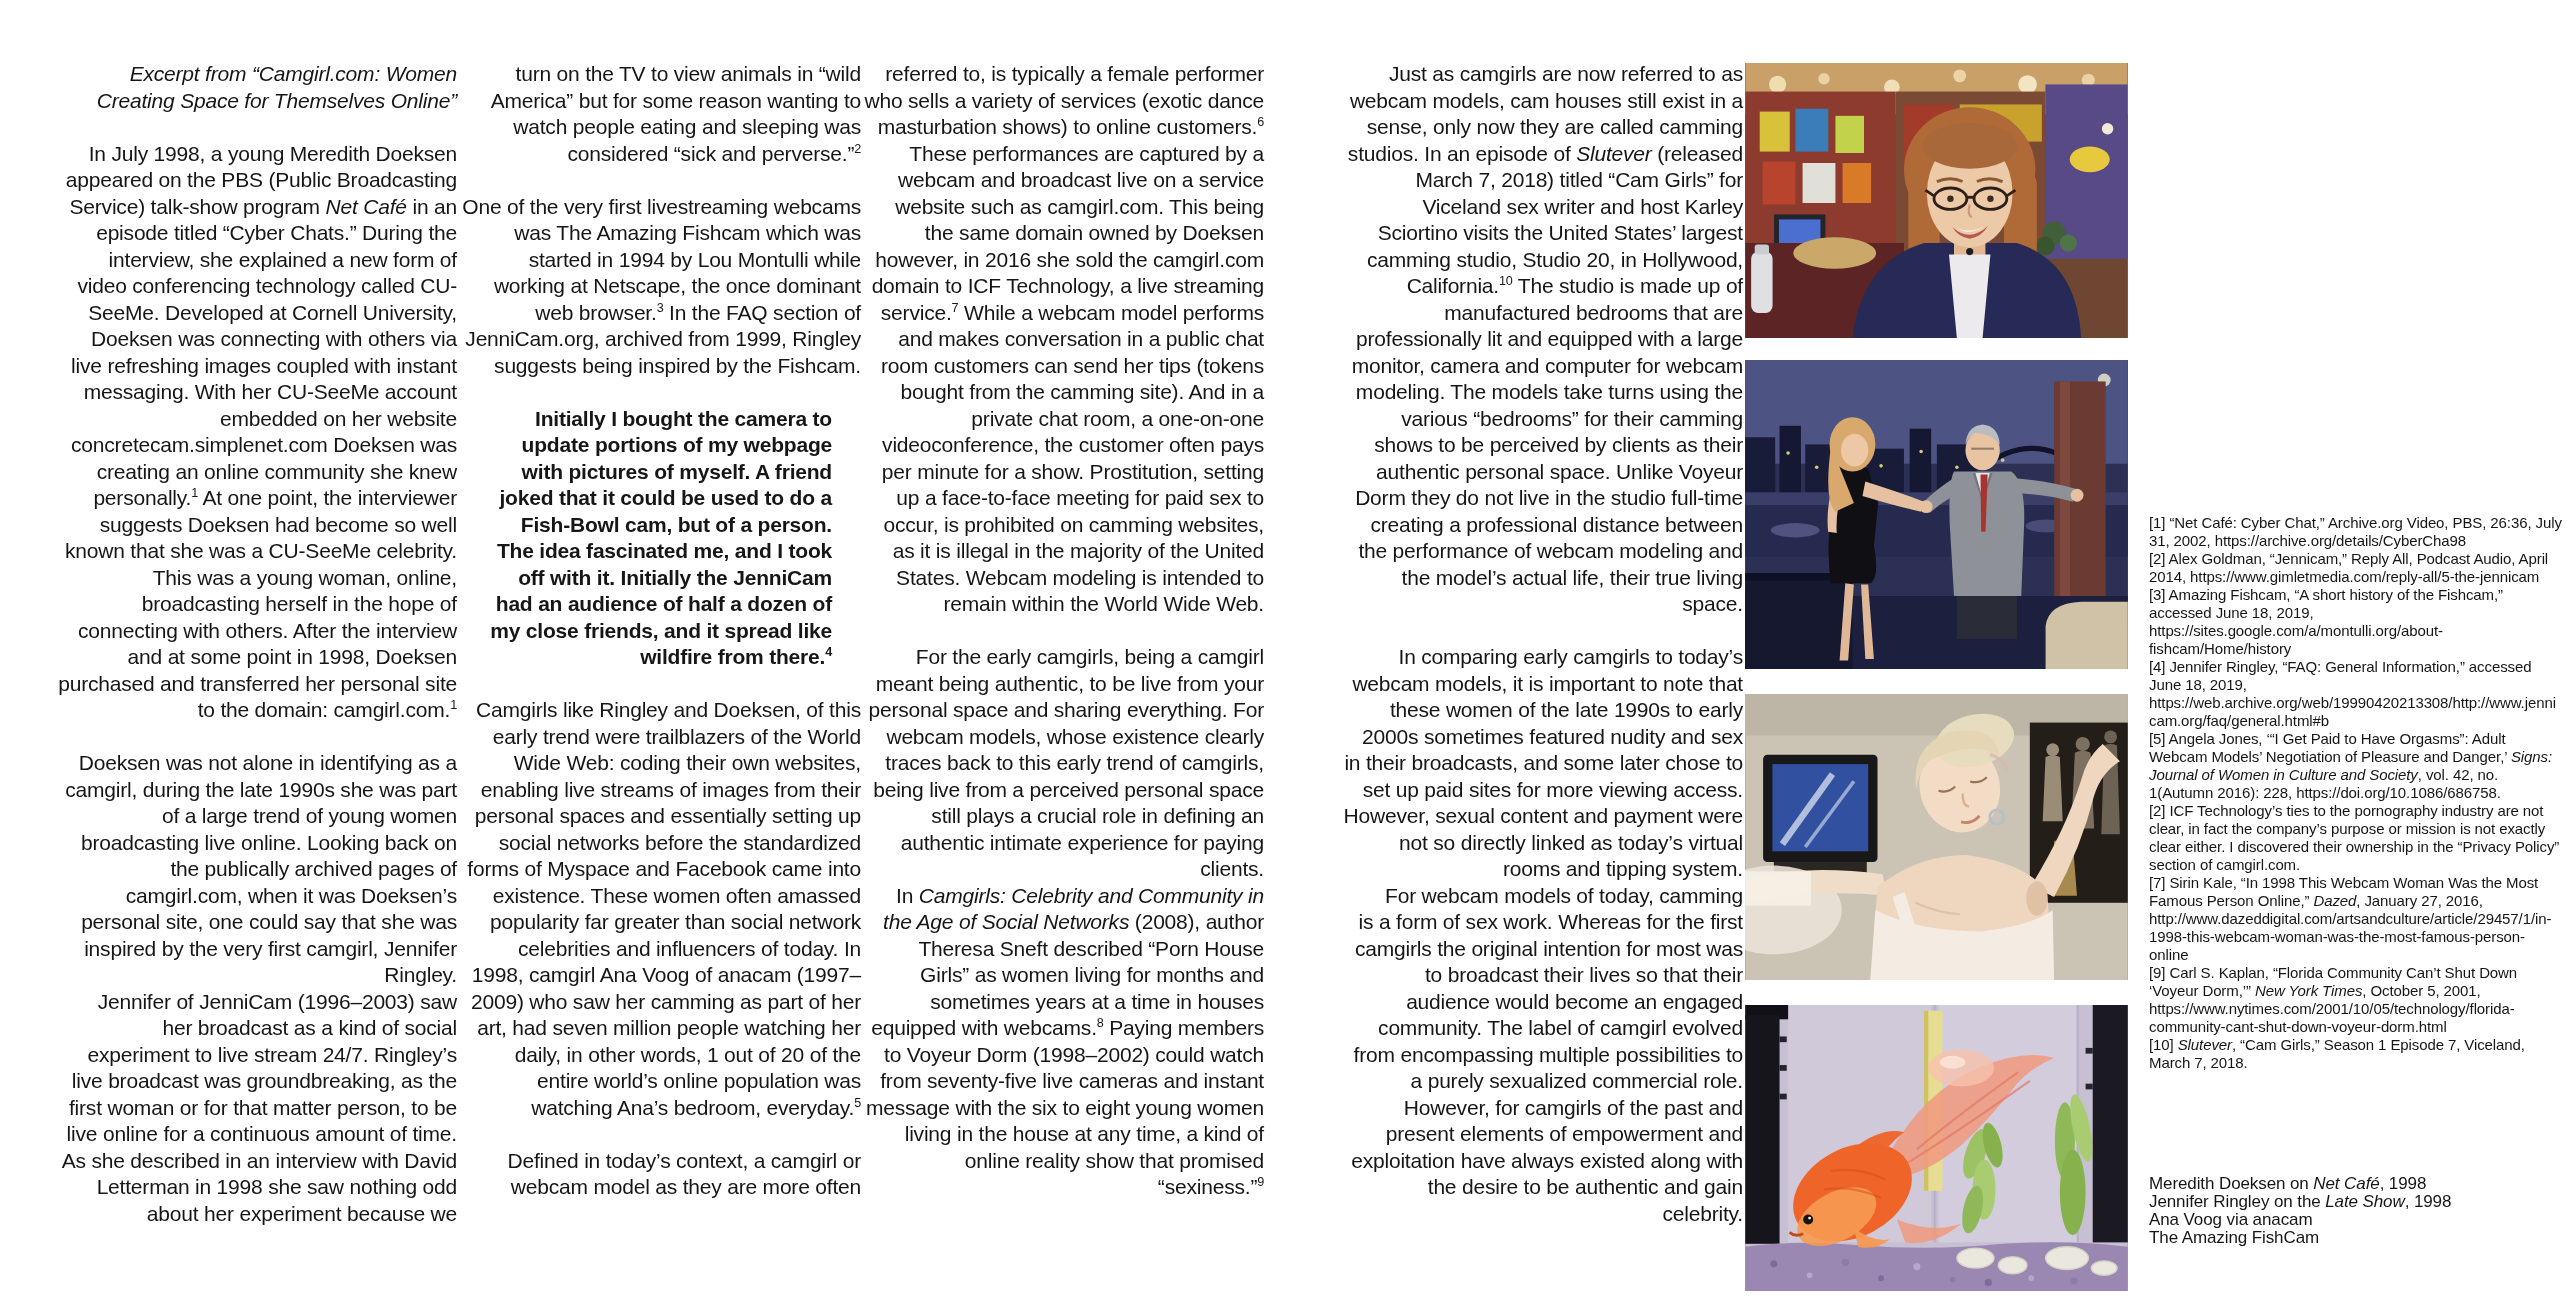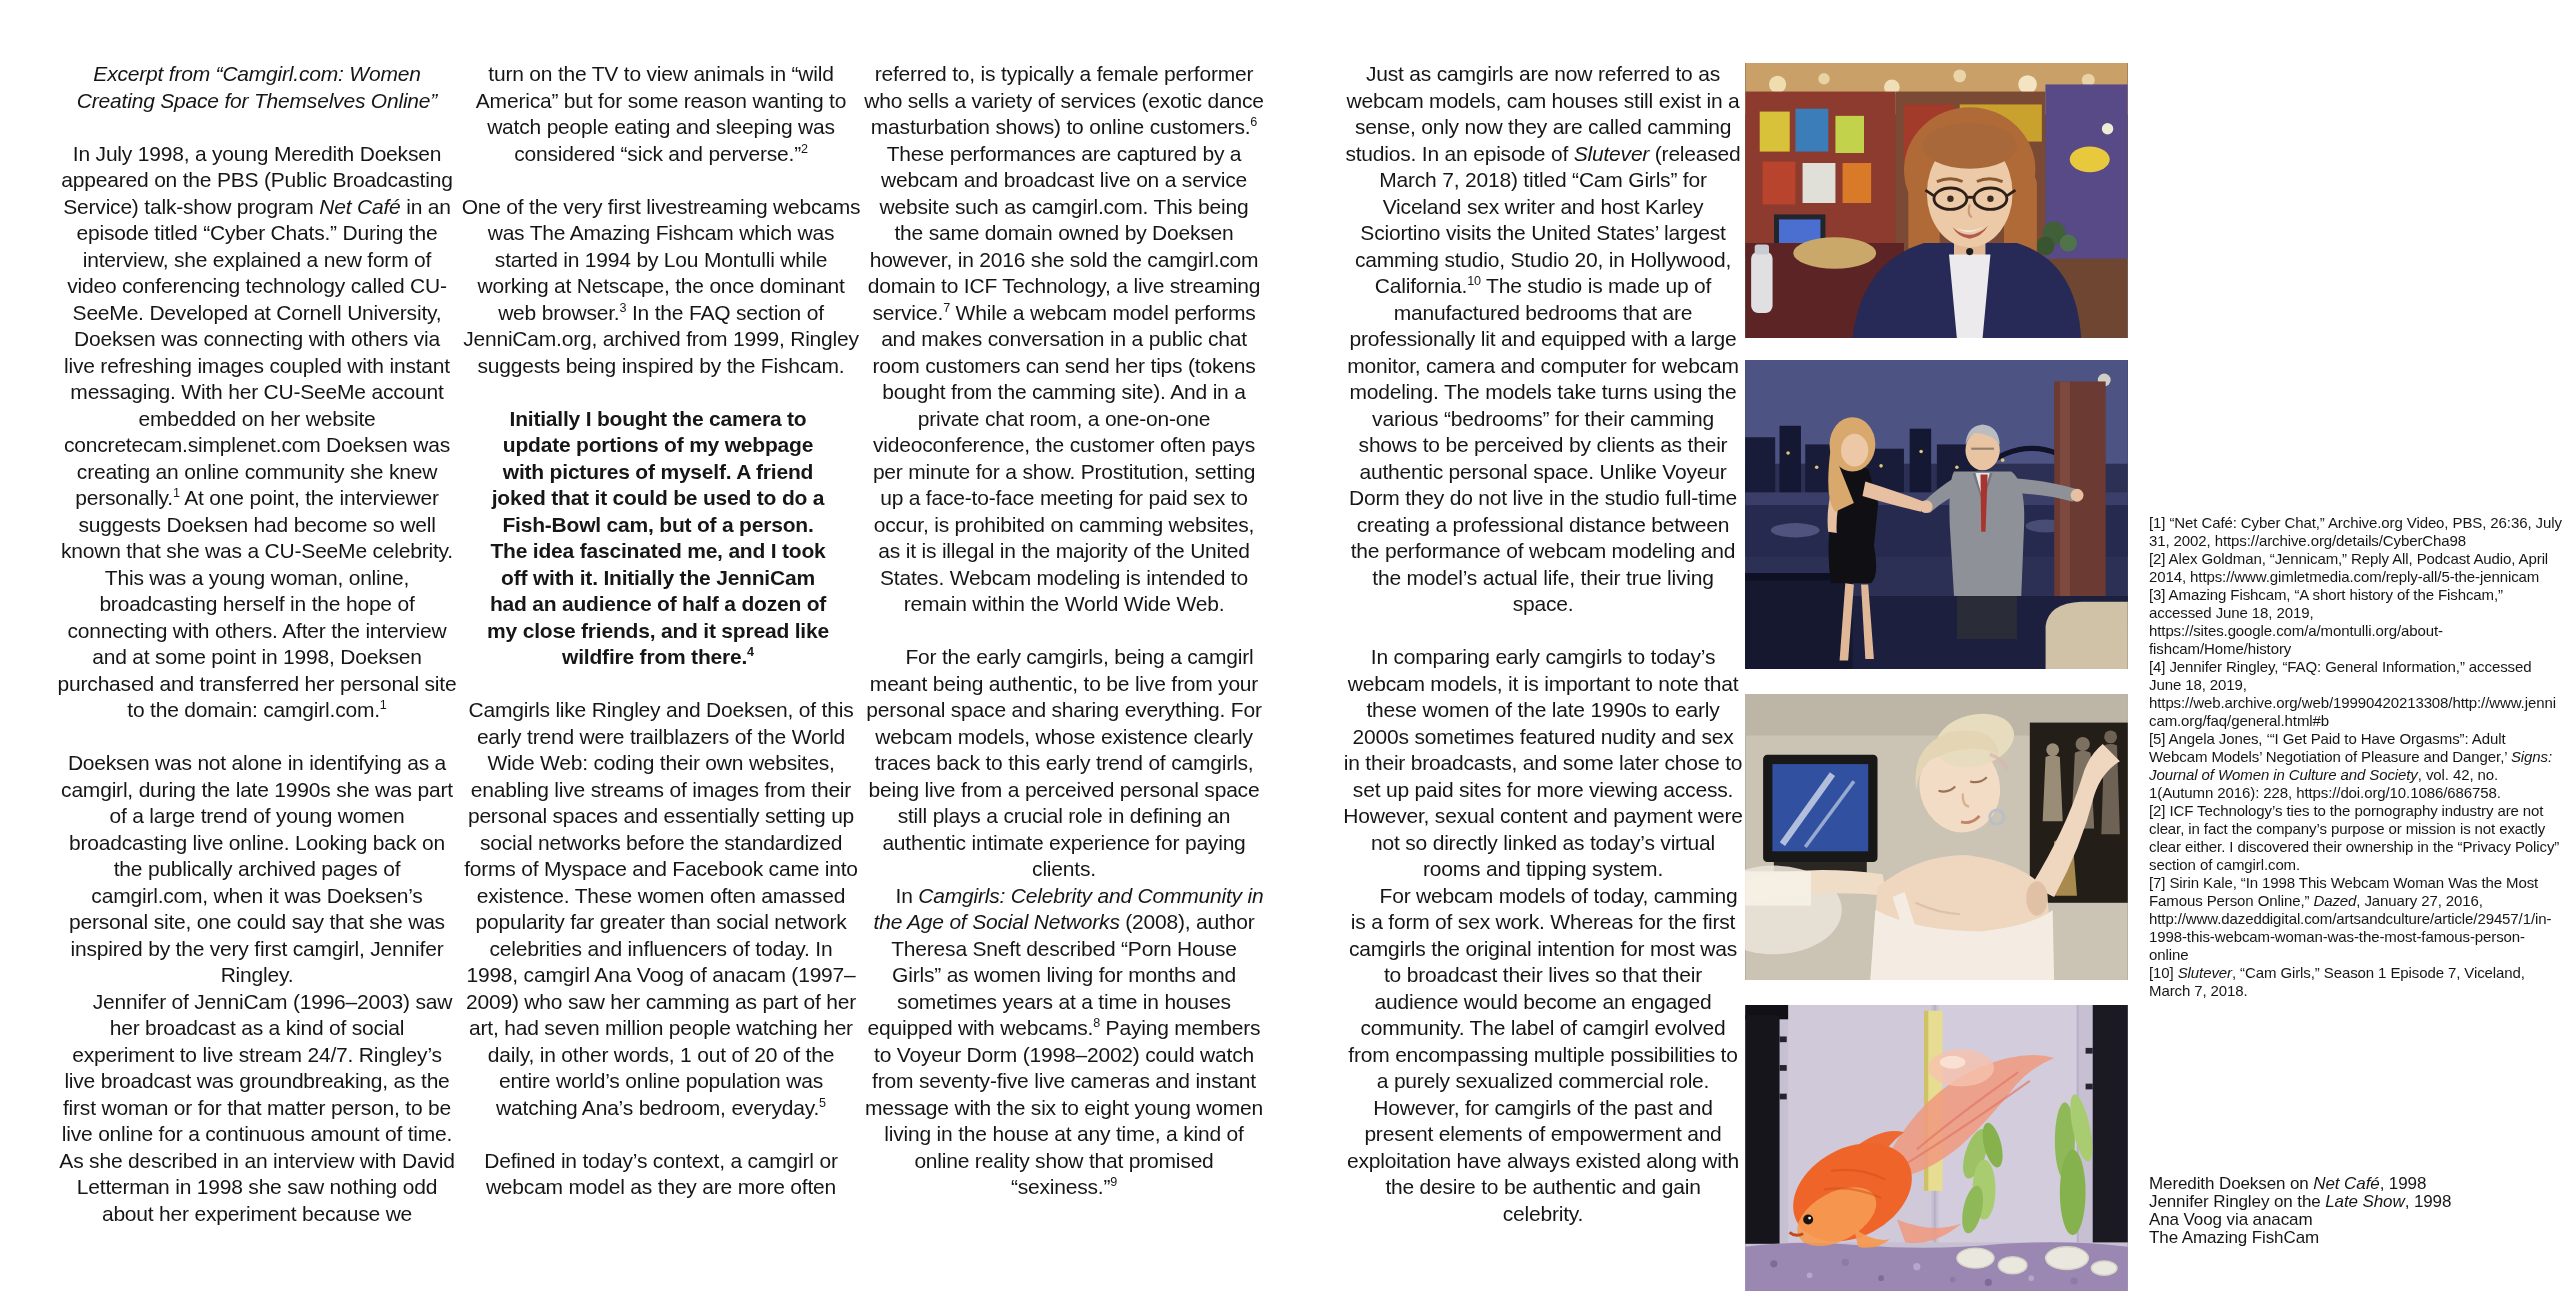--- a/index.html
+++ b/index.html
@@ -1,20 +1,20 @@
 <!DOCTYPE html>
 <html lang="en" style="font-size:11.4px"><head>
 <meta charset="utf-8">
 <style>
   html,body{margin:0;padding:0;background:#e8e8e8;}
   .page{
     position:relative;width:2576px;height:1309px;background:#ffffff;
     font-family:"Liberation Sans",sans-serif;color:#161616;overflow:hidden;
   }
-  .col{position:absolute;top:61px;width:400px;font-size:21px;line-height:26.5px;letter-spacing:-0.2px;text-align:center;}
+  .col{position:absolute;top:61px;width:400px;font-size:21px;line-height:26.5px;letter-spacing:-0.2px;text-align:right;}
   .col-1{left:57px}
   .col-2{left:461px}
   .col-3{left:864px}
   .col-4{left:1343px}
   .col p{margin:0;}
   .title{font-style:italic;margin-bottom:23.6px !important;}
   .gap{margin-top:26.5px !important;}
   .indent{text-indent:31px;}
   .qblock{font-weight:bold;padding-left:23px;padding-right:29px;}
   sup{font-size:0.6em;line-height:0;vertical-align:super;}
@@ -265,20 +265,21 @@
   </figure>
 
   <div class="notes">
       <div class="fn"><span>[1] “Net Café: Cyber Chat,” Archive.org Video, PBS, 26:36, July 31, 2002, https://archive.org/details/CyberCha98</span></div>
       <div class="fn"><span>[2] Alex Goldman, “Jennicam,” Reply All, Podcast Audio, April 2014, https://www.gimletmedia.com/reply-all/5-the-jennicam</span></div>
       <div class="fn"><span>[3] Amazing Fishcam, “A short history of the Fishcam,” accessed June 18, 2019, https://sites.google.com/a/montulli.org/about-fishcam/Home/history</span></div>
       <div class="fn"><span>[4] Jennifer Ringley, “FAQ: General Information,” accessed June 18, 2019, https://web.archive.org/web/19990420213308/http://www.jennicam.org/faq/general.html#b</span></div>
       <div class="fn"><span>[5] Angela Jones, ‘“I Get Paid to Have Orgasms”: Adult Webcam Models’ Negotiation of Pleasure and Danger,’ </span><span class="it">Signs: Journal of Women in Culture and Society</span><span>, vol. 42, no. 1(Autumn 2016): 228, https://doi.org/10.1086/686758.</span></div>
       <div class="fn"><span>[2] ICF Technology’s ties to the pornography industry are not clear, in fact the company’s purpose or mission is not exactly clear either. I discovered their ownership in the “Privacy Policy” section of camgirl.com.</span></div>
       <div class="fn"><span>[7] Sirin Kale, “In 1998 This Webcam Woman Was the Most Famous Person Online,” </span><span class="it">Dazed</span><span>, January 27, 2016, http://www.dazeddigital.com/artsandculture/article/29457/1/in-1998-this-webcam-woman-was-the-most-famous-person-online</span></div>
+      <div class="fn"><span>[9] Carl S. Kaplan, “Florida Community Can’t Shut Down ‘Voyeur Dorm,’” </span><span class="it">New York Times</span><span>, October 5, 2001, https://www.nytimes.com/2001/10/05/technology/florida-community-cant-shut-down-voyeur-dorm.html</span></div>
       <div class="fn"><span>[10] </span><span class="it">Slutever</span><span>, “Cam Girls,” Season 1 Episode 7, Viceland, March 7, 2018.</span></div>
     </div>
   <div class="captions">
       <div class="cap"><span>Meredith Doeksen on </span><span class="it">Net Café</span><span>, 1998</span></div>
       <div class="cap"><span>Jennifer Ringley on the </span><span class="it">Late Show</span><span>, 1998</span></div>
       <div class="cap"><span>Ana Voog via anacam</span></div>
       <div class="cap"><span>The Amazing FishCam</span></div>
     </div>
 
 </div>

